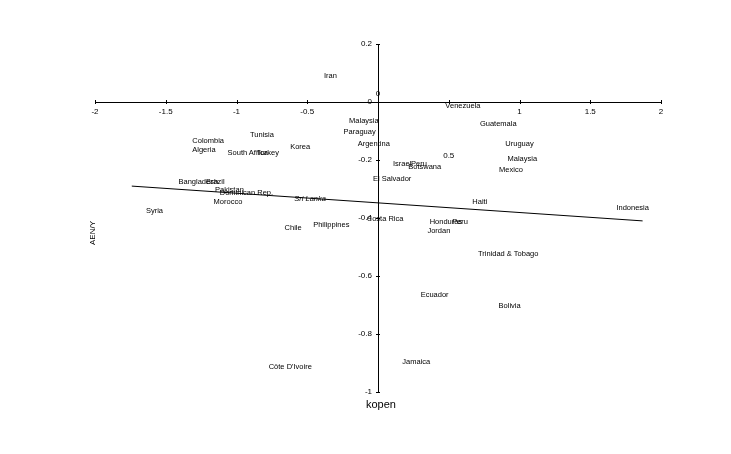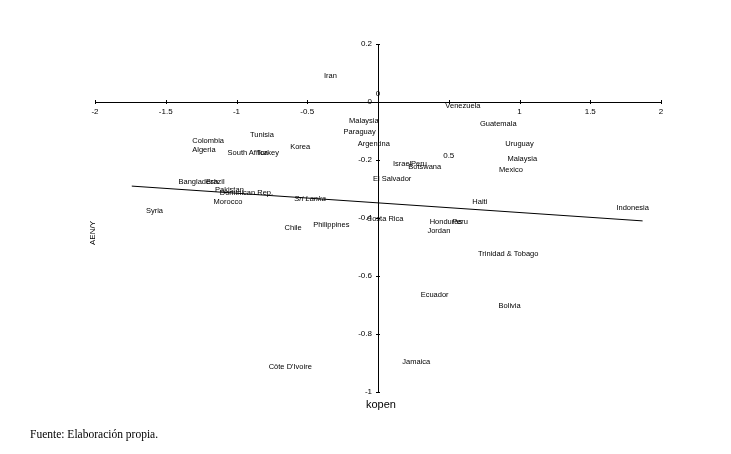--- a/index.html
+++ b/index.html
@@ -188,15 +188,14 @@
       <div class="point-label" style="left: 293.1px; top: 194.15px; transform: translateX(-50%);">Chile</div>
       <div class="point-label" style="left: 331.305px; top: 191.25px; transform: translateX(-50%);">Philippines</div>
       <div class="point-label" style="left: 438.845px; top: 197.05px; transform: translateX(-50%);">Jordan</div>
       <div class="point-label" style="left: 508.18px; top: 220.25px; transform: translateX(-50%);">Trinidad &amp; Tobago</div>
       <div class="point-label" style="left: 434.6px; top: 260.85px; transform: translateX(-50%);">Ecuador</div>
       <div class="point-label" style="left: 509.595px; top: 272.45px; transform: translateX(-50%);">Bolivia</div>
       <div class="point-label" style="left: 416.205px; top: 327.55px; transform: translateX(-50%);">Jamaica</div>
       <div class="point-label" style="left: 290.27px; top: 333.35px; transform: translateX(-50%);">Côte D'Ivoire</div>
     </div>
 
-  <div id="source-note">Fuente: Elaboración propia.</div>
 
 </div>
 
 </body></html>

